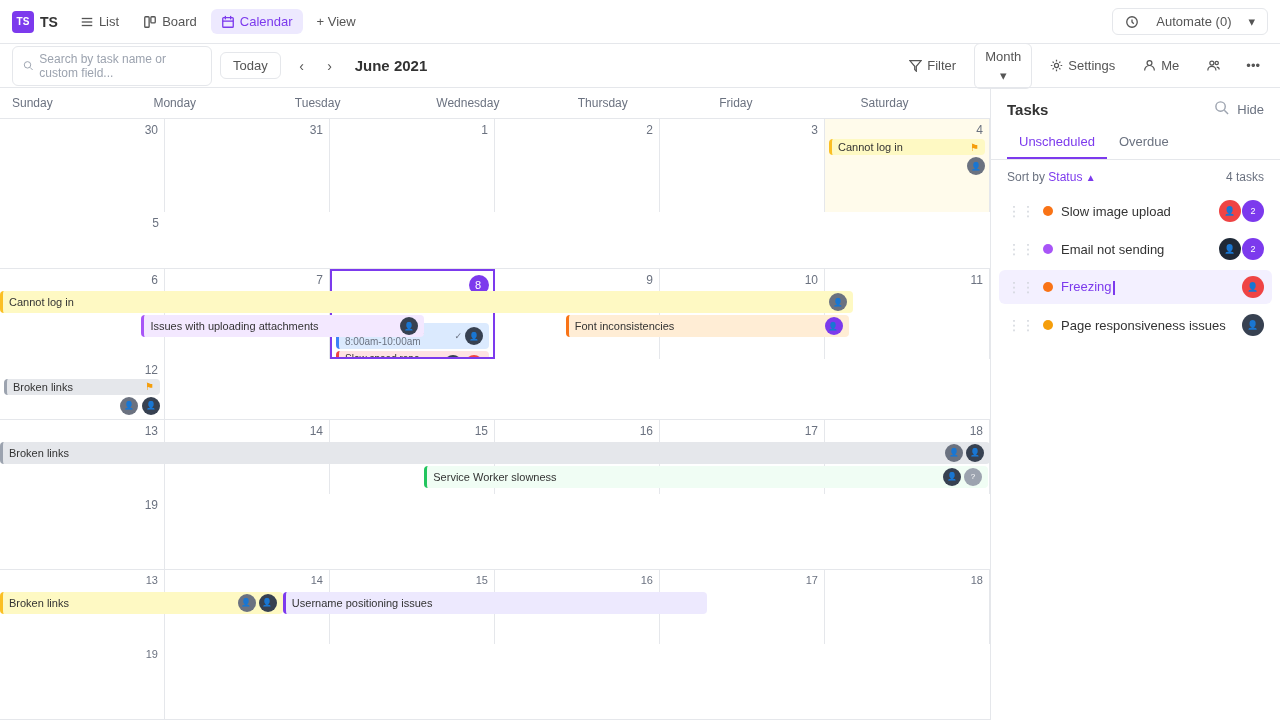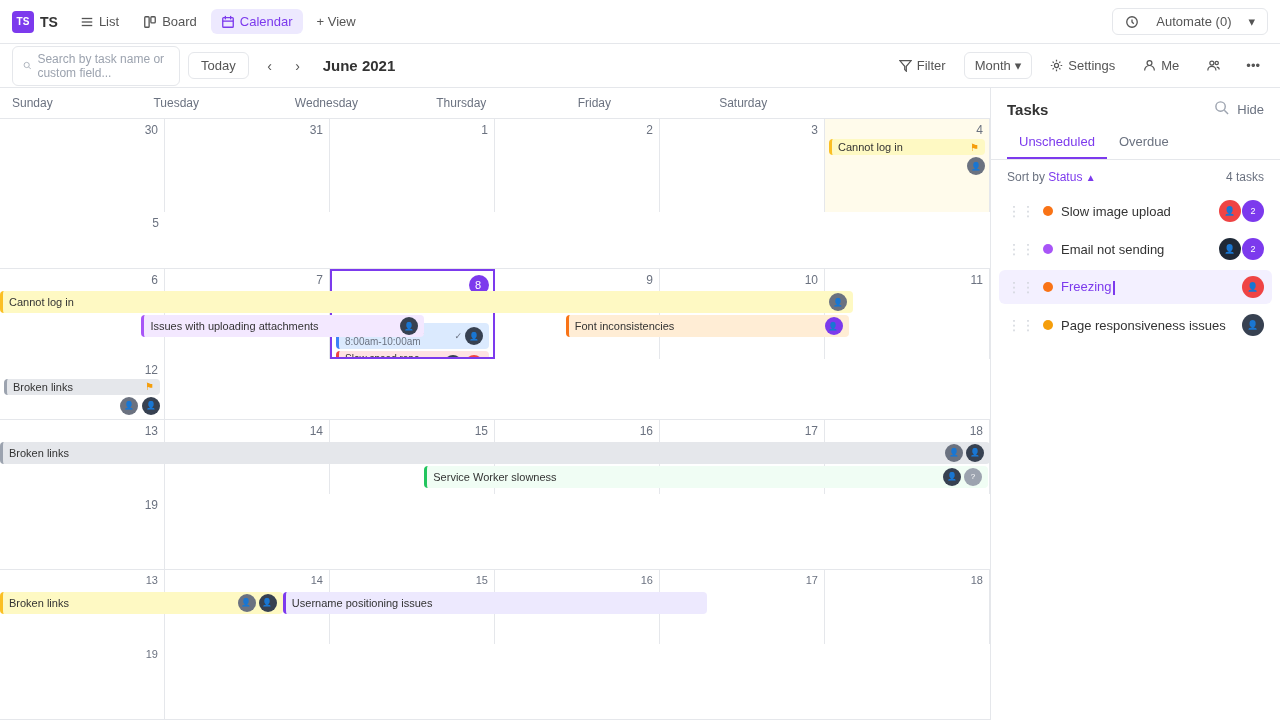--- a/index.html
+++ b/index.html
@@ -10,28 +10,28 @@
     .nav-logo { display: flex; align-items: center; gap: 6px; font-weight: 600; font-size: 14px; margin-right: 8px; }
     .logo-icon { width: 22px; height: 22px; background: #7c3aed; border-radius: 4px; display: flex; align-items: center; justify-content: center; color: white; font-size: 10px; font-weight: bold; }
     .nav-btn { display: flex; align-items: center; gap: 5px; padding: 5px 10px; border-radius: 6px; cursor: pointer; font-size: 13px; color: #555; border: none; background: none; }
     .nav-btn.active { background: #ede9fe; color: #7c3aed; font-weight: 500; }
     .nav-btn svg { width: 14px; height: 14px; }
     .nav-spacer { flex: 1; }
     .automate-btn { display: flex; align-items: center; gap: 17px; padding: 5px 12px; border-radius: 6px; border: 1px solid #e5e7eb; font-size: 13px; color: #555; cursor: pointer; background: none; }
 
     
     .toolbar { display: flex; align-items: center; height: 44px; padding: 0 12px; border-bottom: 1px solid #e5e7eb; gap: 8px; }
-    .search-box { display: flex; align-items: center; gap: 6px; padding: 5px 10px; border: 1px solid #e5e7eb; border-radius: 6px; width: 168px; color: #999; font-size: 13px; }
+    .search-box { display: flex; align-items: center; gap: 6px; padding: 5px 10px; border: 1px solid #e5e7eb; border-radius: 6px; width: 200px; color: #999; font-size: 13px; }
     .today-btn { padding: 5px 12px; border: 1px solid #e5e7eb; border-radius: 6px; font-size: 13px; cursor: pointer; background: none; color: #555; }
     .nav-arrows { display: flex; gap: 2px; }
     .nav-arrow { width: 26px; height: 26px; display: flex; align-items: center; justify-content: center; border-radius: 4px; cursor: pointer; color: #555; border: none; background: none; font-size: 14px; }
     .month-title { font-size: 15px; font-weight: 600; color: #333; margin: 8px 4px; }
     .toolbar-spacer { flex: 1; }
     .filter-btn { display: flex; align-items: center; gap: 5px; padding: 5px 10px; border-radius: 6px; font-size: 13px; color: #555; cursor: pointer; border: none; background: none; }
-    .month-btn { display: flex; align-items: center; gap: 4px; padding: 5px 10px; border: 1px solid #e5e7eb; border-radius: 6px; font-size: 13px; color: #555; cursor: pointer; background: none; }
+    .month-btn { display: flex; align-items: center; gap: 4px; padding: 5px 10px; border: 1px solid #e5e7eb; border-radius: 6px; font-size: 13px; color: #555; cursor: pointer; background: none; flex-direction: column; }
     .settings-btn { display: flex; align-items: center; gap: 5px; padding: 5px 10px; border-radius: 6px; font-size: 13px; color: #555; cursor: pointer; border: none; background: none; }
     .me-btn { display: flex; align-items: center; gap: 5px; padding: 5px 10px; border-radius: 6px; font-size: 13px; color: #555; cursor: pointer; border: none; background: none; }
     .more-btn { padding: 5px 8px; border-radius: 6px; font-size: 13px; color: #555; cursor: pointer; border: none; background: none; }
 
     
     .main { display: flex; height: calc(720px - 88px); }
 
     
     .calendar { flex: 1; overflow: hidden; display: flex; flex-direction: column; }
     .cal-header { display: grid; grid-template-columns: repeat(7, 1fr); border-bottom: 1px solid #e5e7eb; }
@@ -204,20 +204,21 @@
 
   <button class="more-btn">•••</button>
 </div>
 
 <div class="main">
 
   <div class="calendar">
 
     <div class="cal-header">
       <div class="cal-day-name">Sunday</div>
+      <div class="cal-day-name">Monday</div>
       <div class="cal-day-name">Tuesday</div>
       <div class="cal-day-name">Wednesday</div>
       <div class="cal-day-name">Thursday</div>
       <div class="cal-day-name">Friday</div>
       <div class="cal-day-name">Saturday</div>
     </div>
 
     <div class="cal-body">
 
       <div class="cal-week" style="position:relative;">

